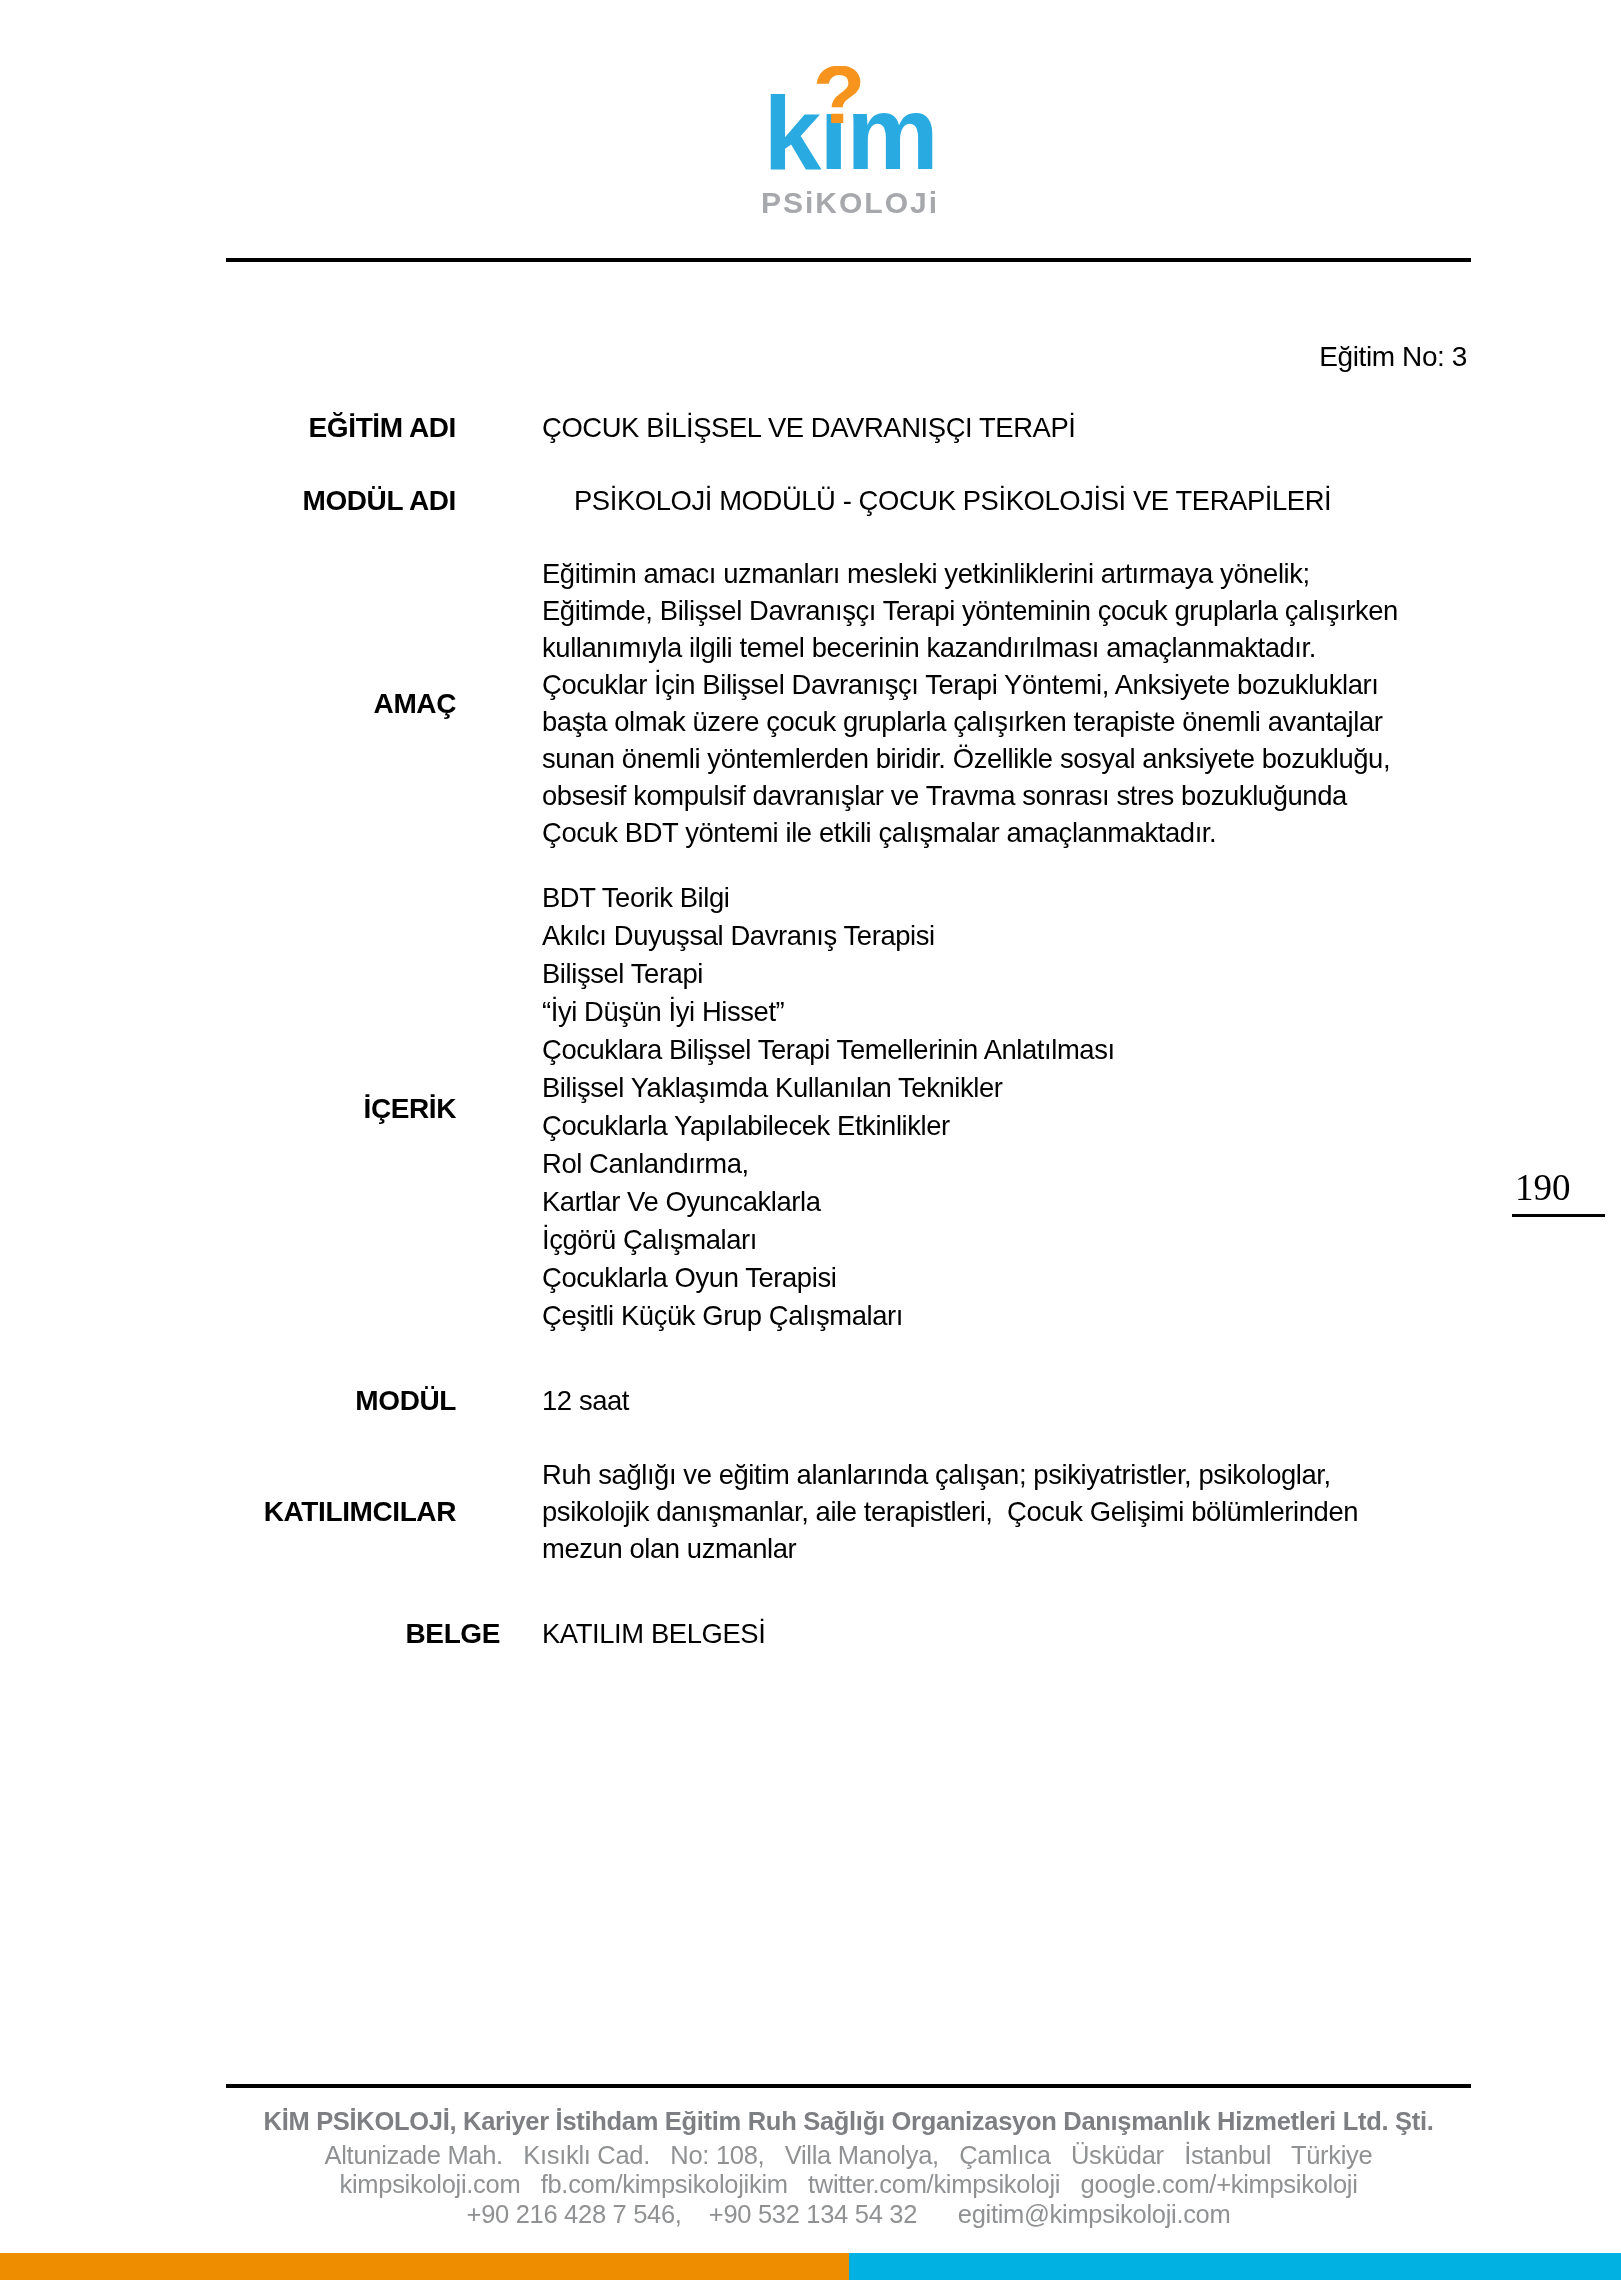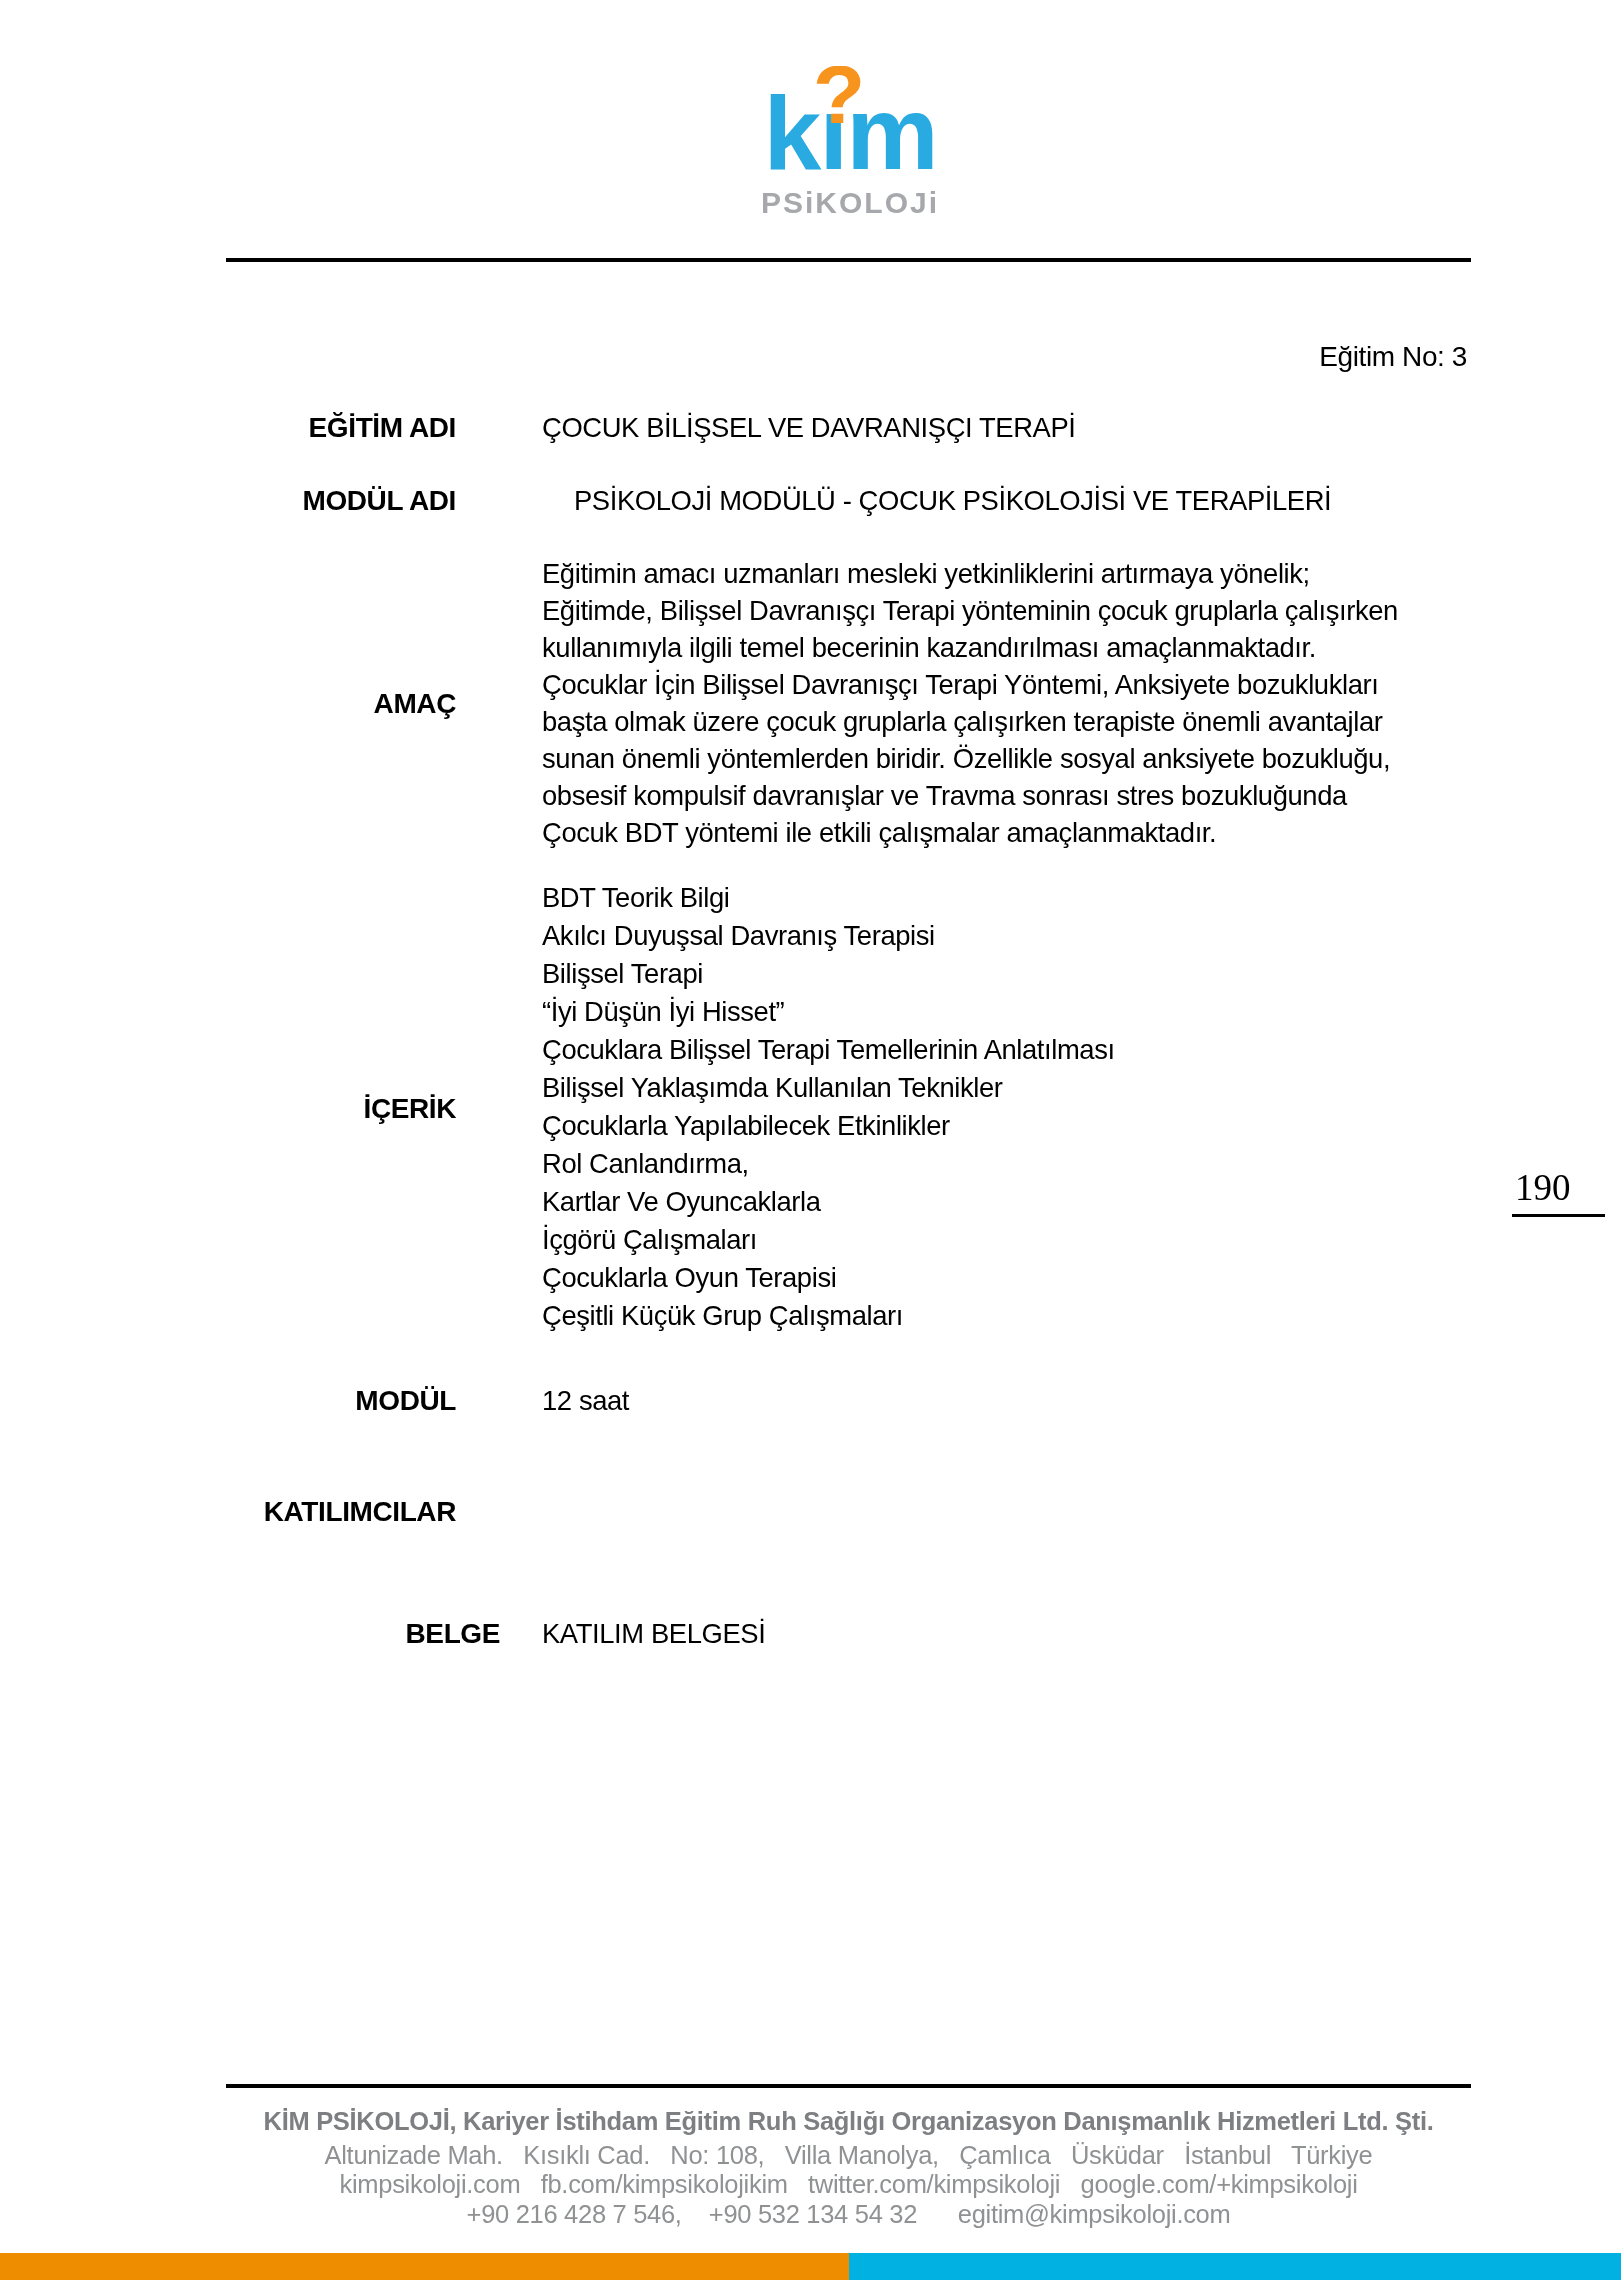--- a/index.html
+++ b/index.html
@@ -76,20 +76,23 @@
 Rol Canlandırma,
 Kartlar Ve Oyuncaklarla
 İçgörü Çalışmaları
 Çocuklarla Oyun Terapisi
 Çeşitli Küçük Grup Çalışmaları</div>
 
   <div class="lbl" style="top:1382px;">MODÜL</div>
   <div class="val" style="top:1382px;">12 saat</div>
 
   <div class="lbl" style="top:1493px;">KATILIMCILAR</div>
+  <div class="val" style="top:1456px;">Ruh sağlığı ve eğitim alanlarında çalışan; psikiyatristler, psikologlar,
+psikolojik danışmanlar, aile terapistleri,  Çocuk Gelişimi bölümlerinden
+mezun olan uzmanlar</div>
 
   <div class="lbl" style="top:1615px;padding-left:44px;">BELGE</div>
   <div class="val" style="top:1615px;">KATILIM BELGESİ</div>
 
   <div class="pageno">190</div>
   <div class="pageno-rule"></div>
 
   <div class="rule" style="top:2084px;"></div>
   <div class="foot foot-1">KİM PSİKOLOJİ, Kariyer İstihdam Eğitim Ruh Sağlığı Organizasyon Danışmanlık Hizmetleri Ltd. Şti.</div>
   <div class="foot foot-2">Altunizade Mah.   Kısıklı Cad.   No: 108,   Villa Manolya,   Çamlıca   Üsküdar   İstanbul   Türkiye</div>

